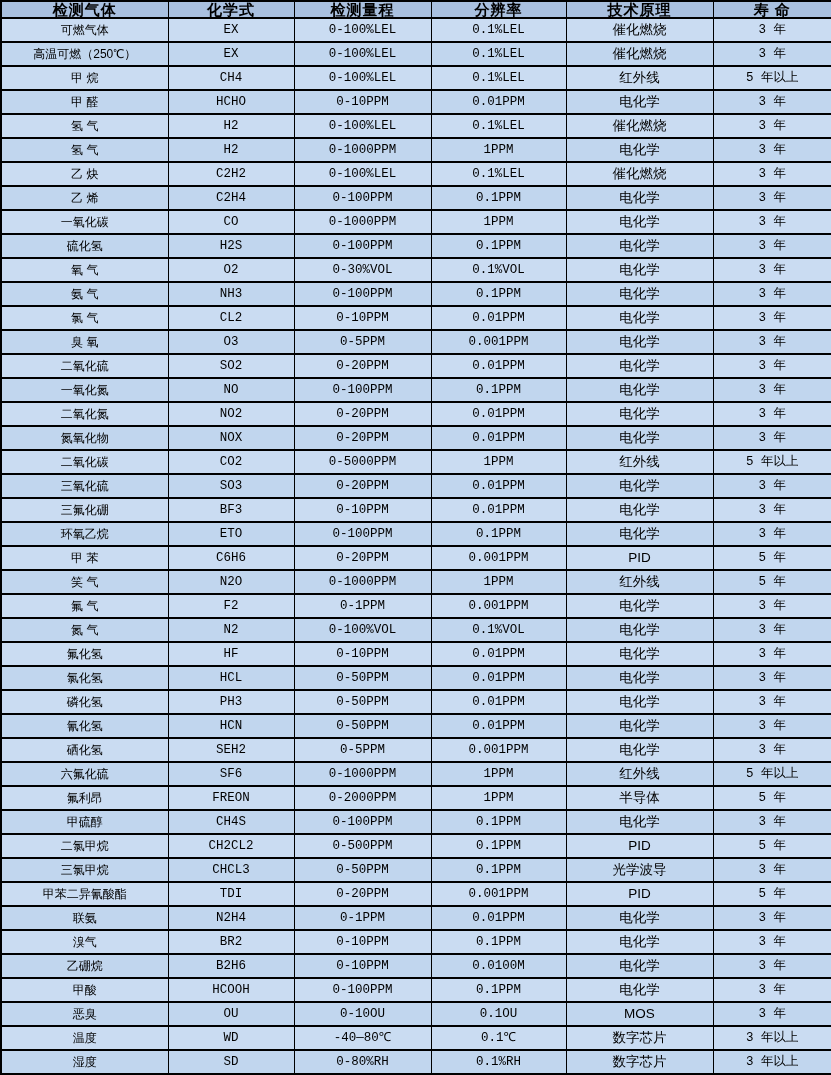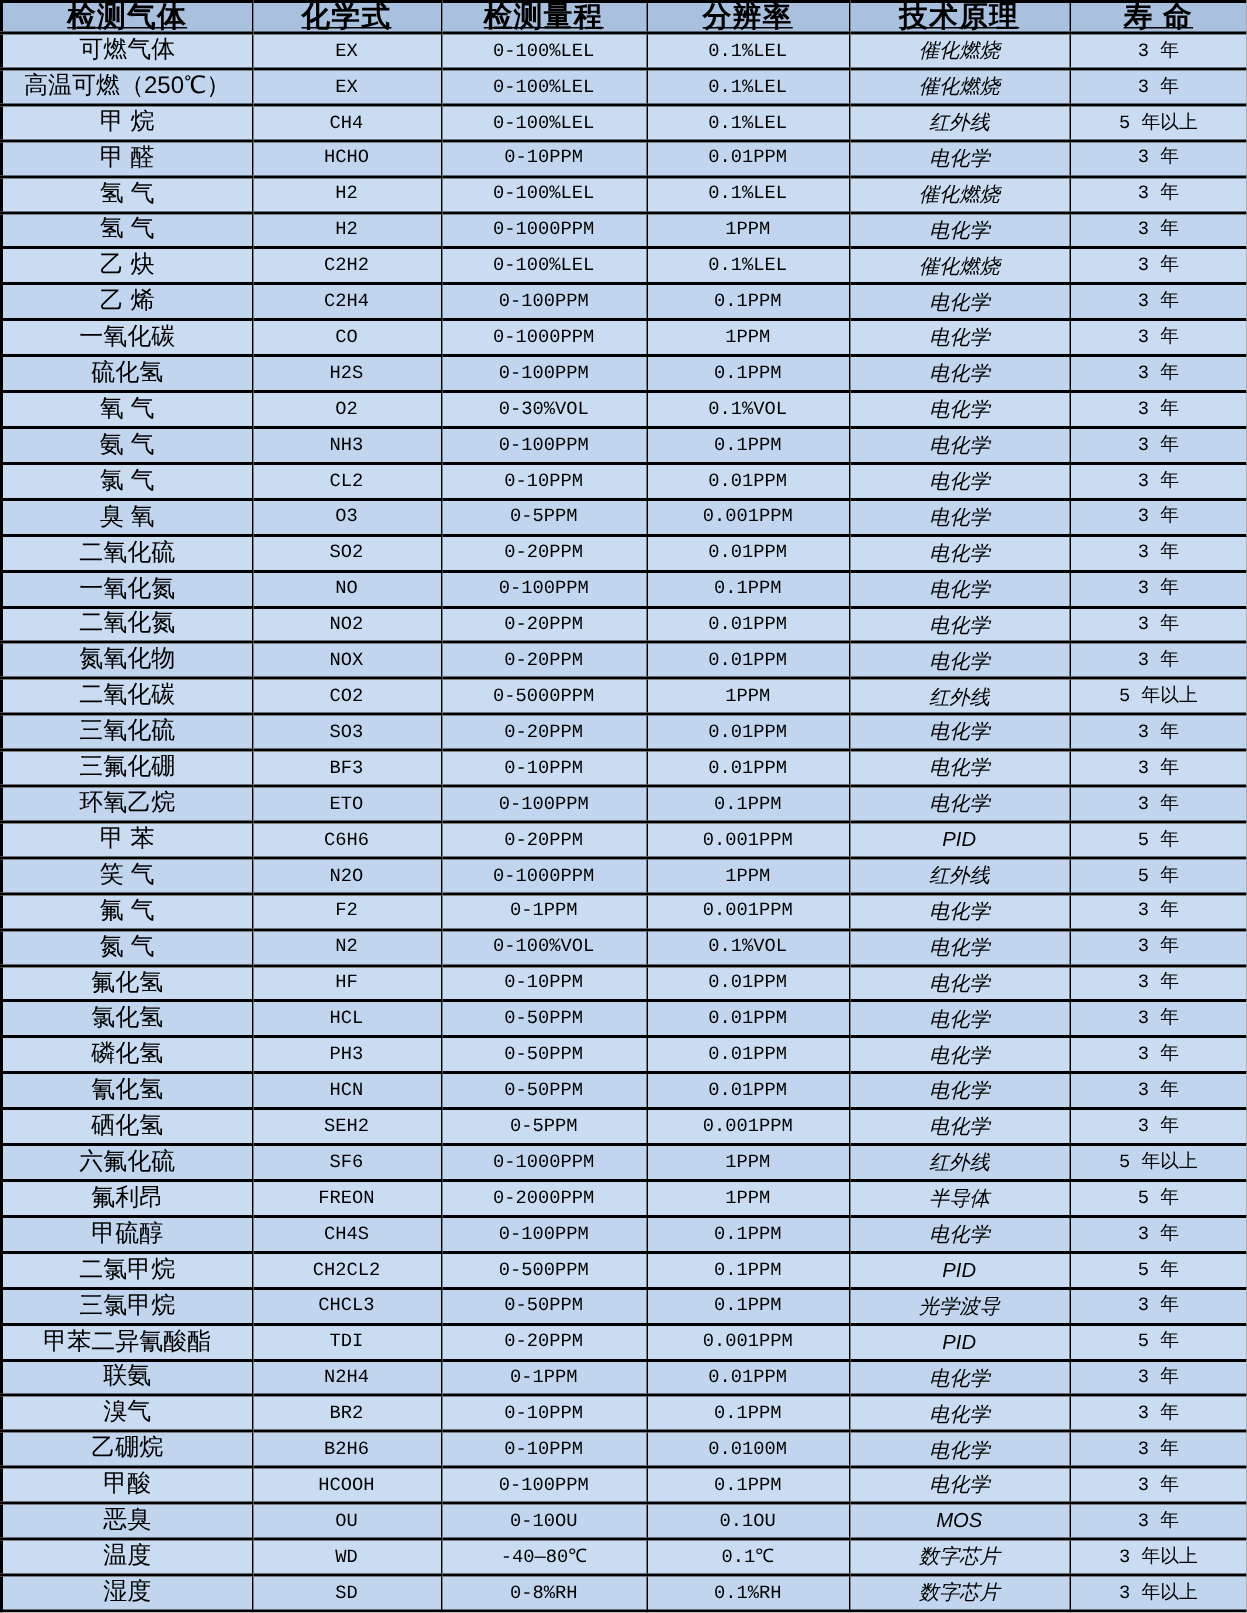--- a/index.html
+++ b/index.html
@@ -23,28 +23,27 @@
     border:1px solid var(--border);
     border-top-width:2px;
     padding:0;margin:0;
     text-align:center;vertical-align:middle;
     white-space:nowrap;overflow:hidden;
     line-height:1;
   }
   thead th{
     background:var(--header-bg);
     font-weight:bold;
-    font-size:19px;
+    font-size:15px;
     letter-spacing:1px;
-    text-decoration:underline;
   }
   tbody tr{background:var(--row-bg);}
   tbody tr:nth-child(even){background:var(--row-alt-bg);}
-  td.gas{font-size:16px;}
-  td.cjk{font-size:13.5px;font-style:italic;}
+  td.gas{font-size:12px;}
+  td.cjk{font-size:13.5px;}
   td.latin{
     font-family:"Liberation Mono","DejaVu Sans Mono",monospace;
     font-size:12.5px;
   }
 </style>
 </head>
 <body>
 
 <table>
   <colgroup>
@@ -406,19 +405,19 @@
         <td class="gas">温度</td>
         <td class="latin">WD</td>
         <td class="latin">-40—80℃</td>
         <td class="latin">0.1℃</td>
         <td class="cjk">数字芯片</td>
         <td class="latin">3 年以上</td>
       </tr>
       <tr>
         <td class="gas">湿度</td>
         <td class="latin">SD</td>
-        <td class="latin">0-8%RH</td>
+        <td class="latin">0-80%RH</td>
         <td class="latin">0.1%RH</td>
         <td class="cjk">数字芯片</td>
         <td class="latin">3 年以上</td>
       </tr>
     </tbody>
 </table>
 
 </body></html>

